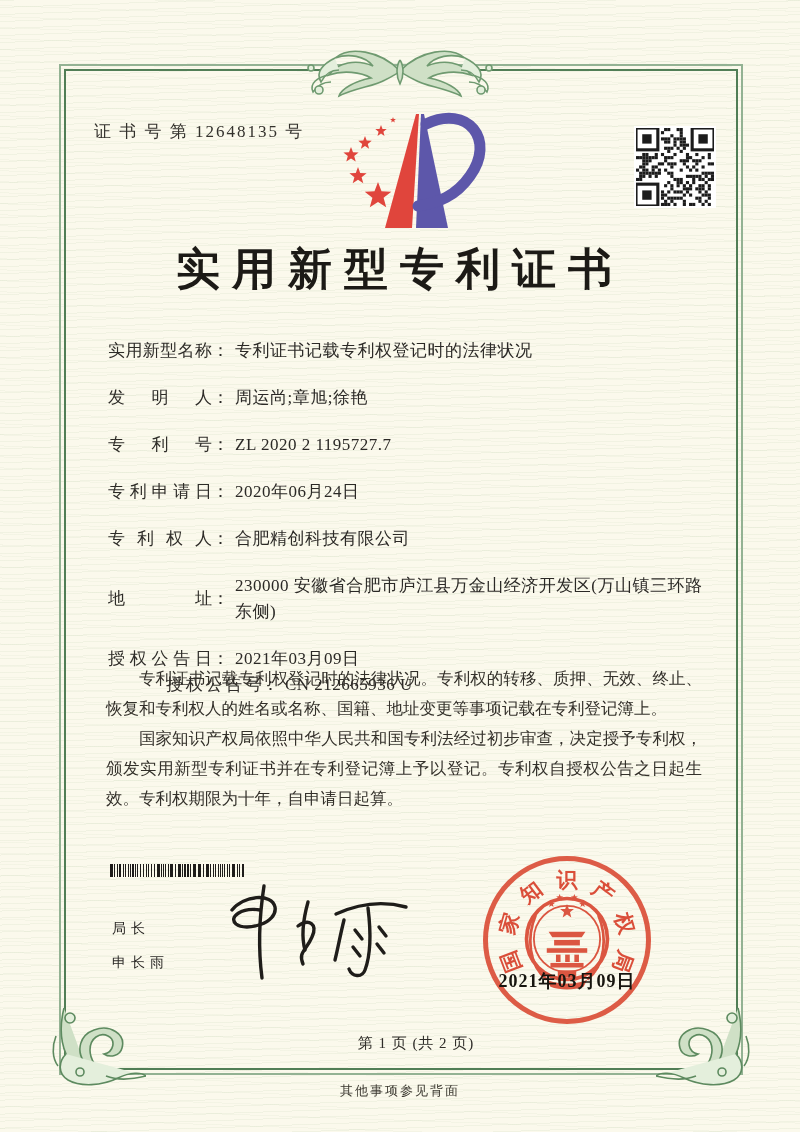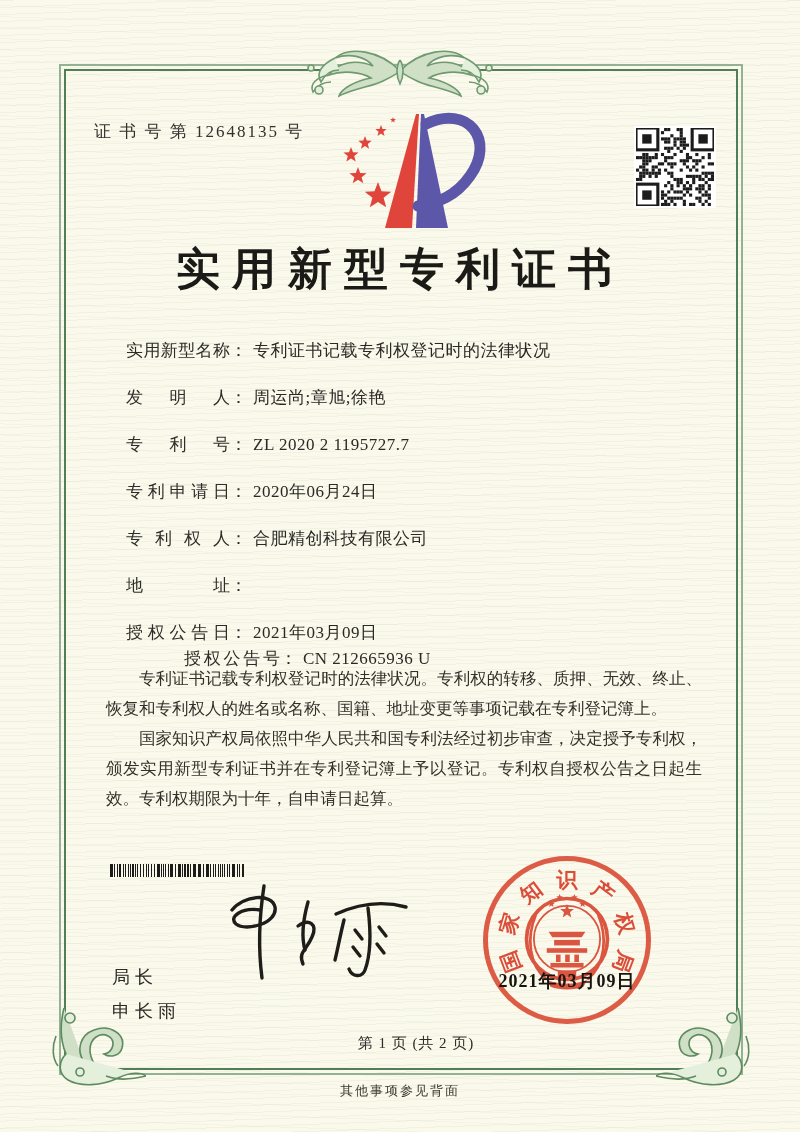--- a/index.html
+++ b/index.html
@@ -33,42 +33,42 @@
 
   .logo{position:absolute;left:338px;top:106px;}
   .qr{position:absolute;left:634px;top:126px;width:78px;height:78px;background:#ffffff;padding:2px;}
 
   .title{
     position:absolute;left:0;top:240px;width:100%;text-align:center;
     font-size:44px;font-weight:600;letter-spacing:12px;color:#1c1a16;
   }
 
   .fields{position:absolute;left:108px;top:338px;width:600px;font-size:17px;}
-  .frow{line-height:26px;margin-bottom:21px;display:flex;align-items:center;margin-left:18px;}
+  .frow{line-height:26px;margin-bottom:21px;display:flex;align-items:center;}
   .frow.inline{display:block;}
   .flabel{
     display:inline-block;width:104px;flex:0 0 104px;
     text-align:justify;text-align-last:justify;color:#2e2c28;
   }
   .fcolon{display:inline-block;margin-right:6px;}
   .fvalue{display:inline-block;max-width:472px;letter-spacing:0.5px;}
   .fpair2{display:inline-block;margin-left:58px;}
   .fpair2 .flabel{width:96px;flex:0 0 96px;}
   .fpair1{display:inline-block;width:312px;text-decoration:underline;}
 
   .paragraphs{
     position:absolute;left:106px;top:664px;width:596px;
     font-size:16.5px;line-height:30px;text-align:justify;color:#33302a;
   }
   .paragraphs p{margin:0;text-indent:2em;}
 
   .barcode{position:absolute;left:110px;top:864px;width:196px;height:13px;display:flex;align-items:stretch;}
   .barcode div{background:#1e1c1a;}
 
-  .signer{position:absolute;left:112px;top:912px;font-size:18px;line-height:34px;letter-spacing:5px;color:#2b2926;margin-top:48px;}
+  .signer{position:absolute;left:112px;top:912px;font-size:14px;line-height:34px;letter-spacing:5px;color:#2b2926;}
   .signature{position:absolute;left:212px;top:874px;}
 
   .seal{
     position:absolute;left:483px;top:856px;width:158px;height:158px;
     border:5px solid rgba(216,69,47,0.88);border-radius:50%;
   }
   .seal-char{
     position:absolute;left:50%;top:50%;
     font-size:21px;font-weight:700;color:rgba(216,69,47,0.95);
     font-family:"Liberation Serif","DejaVu Serif",serif;
@@ -376,20 +376,21 @@
       <span class="fvalue">2020年06月24日</span>
   </div>
   <div class="frow">
     <span class="flabel">专利权人</span>
       <span class="fcolon">：</span>
       <span class="fvalue">合肥精创科技有限公司</span>
   </div>
   <div class="frow">
     <span class="flabel">地址</span>
       <span class="fcolon">：</span>
+      <span class="fvalue">230000 安徽省合肥市庐江县万金山经济开发区(万山镇三环路东侧)</span>
   </div>
   <div class="frow inline">
     <span class="fpair1"><span class="flabel">授权公告日</span><span class="fcolon">：</span><span class="fvalue">2021年03月09日</span></span><span class="fpair2"><span class="flabel">授权公告号</span><span class="fcolon">：</span><span class="fvalue">CN 212665936 U</span></span>
   </div>
 </div>
 
 <div class="paragraphs">
   <p>专利证书记载专利权登记时的法律状况。专利权的转移、质押、无效、终止、恢复和专利权人的姓名或名称、国籍、地址变更等事项记载在专利登记簿上。</p>
   <p>国家知识产权局依照中华人民共和国专利法经过初步审查，决定授予专利权，颁发实用新型专利证书并在专利登记簿上予以登记。专利权自授权公告之日起生效。专利权期限为十年，自申请日起算。</p>
 </div>

